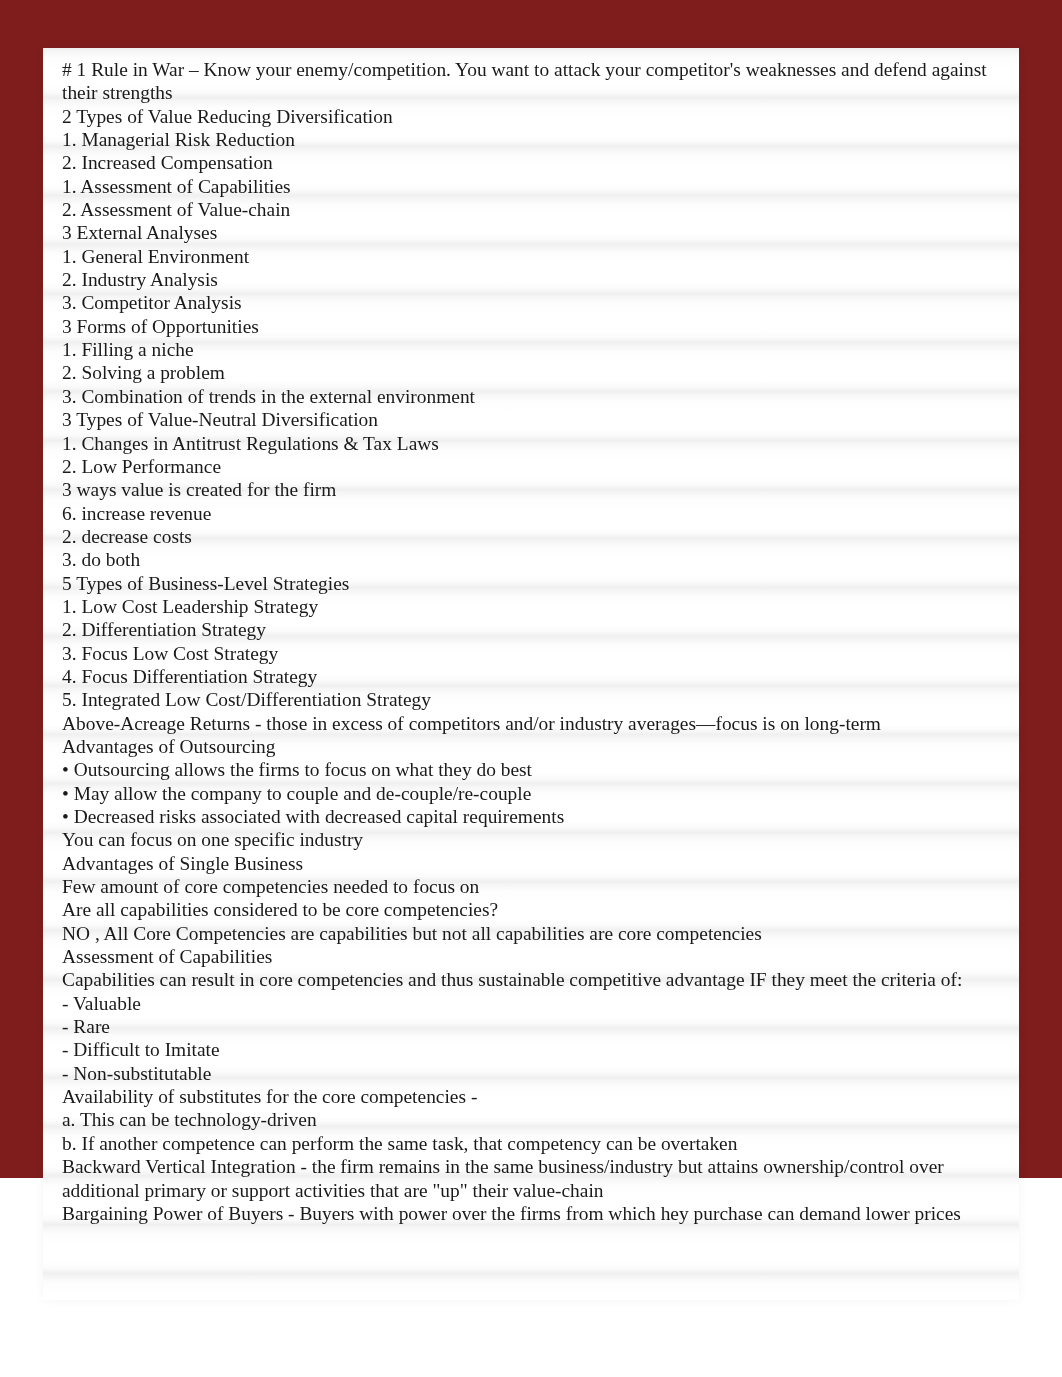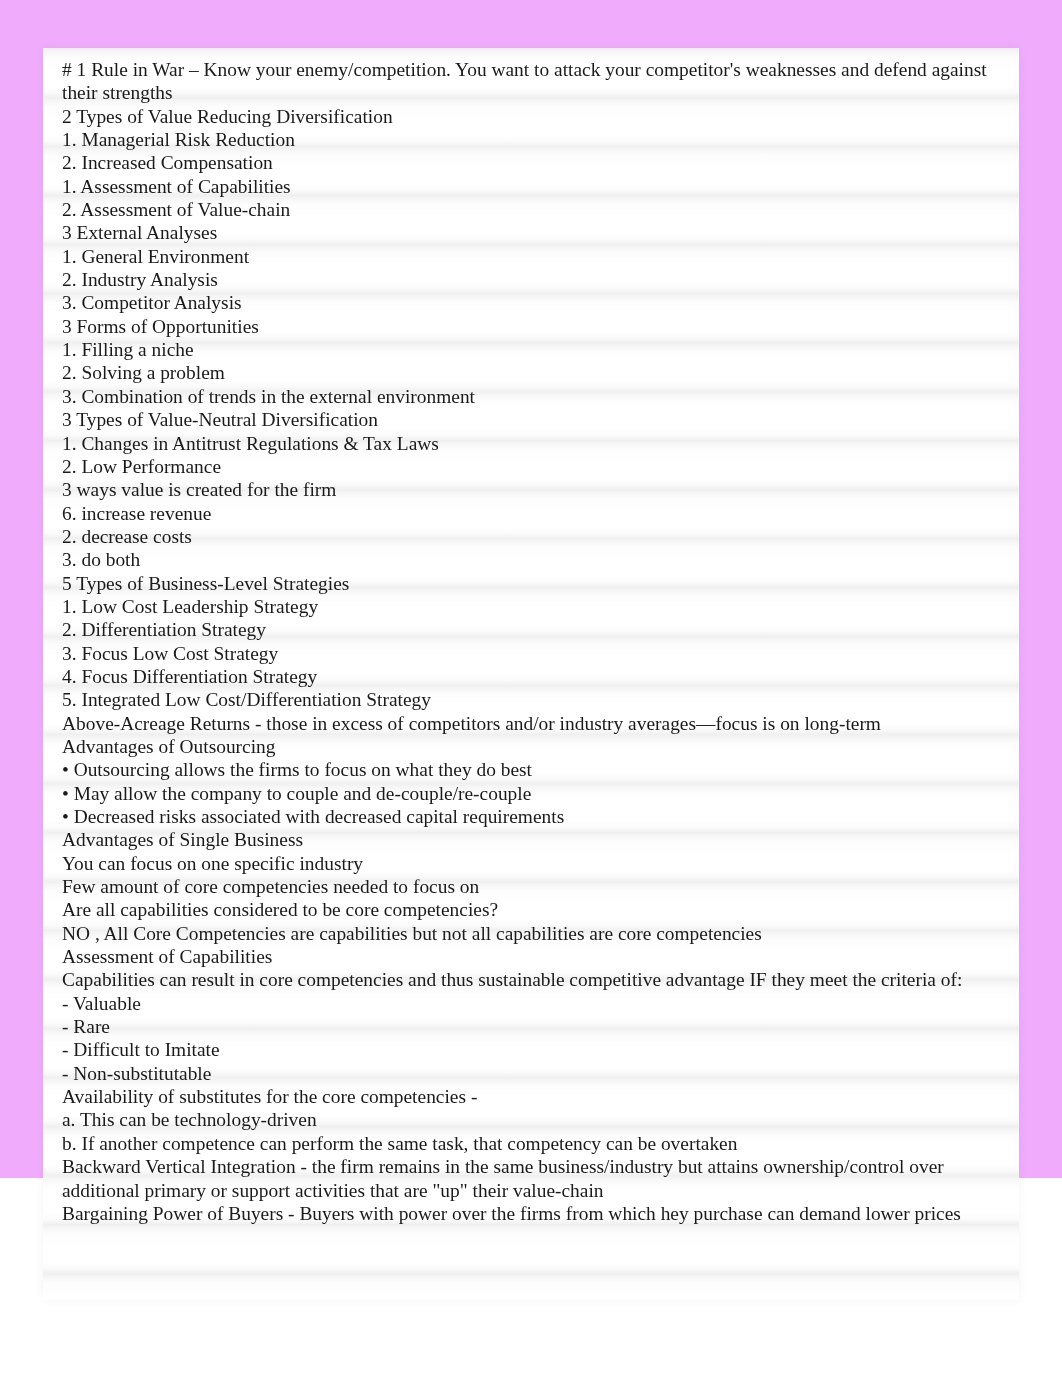--- a/index.html
+++ b/index.html
@@ -12,21 +12,21 @@
     background: #ffffff;
     font-family: "Liberation Serif", "DejaVu Serif", serif;
     overflow: hidden;
   }
 
   
   #page-canvas {
     position: relative;
     width: 1062px;
     height: 1178px;
-    background: #f0abfc;
+    background: #7f1d1d;
   }
 
   
   #doc-block {
     position: absolute;
     left: 43px;
     top: 48px;
     width: 976px;
     min-height: 1252px;
     background: #ffffff;
@@ -97,22 +97,22 @@
         <div class="line wrap">1. Low Cost Leadership Strategy</div>
         <div class="line wrap">2. Differentiation Strategy</div>
         <div class="line wrap">3. Focus Low Cost Strategy</div>
         <div class="line wrap">4. Focus Differentiation Strategy</div>
         <div class="line wrap">5. Integrated Low Cost/Differentiation Strategy</div>
         <div class="line wrap">Above-Acreage Returns - those in excess of competitors and/or industry averages—focus is on long-term</div>
         <div class="line wrap">Advantages of Outsourcing</div>
         <div class="line wrap">• Outsourcing allows the firms to focus on what they do best</div>
         <div class="line wrap">• May allow the company to couple and de-couple/re-couple</div>
         <div class="line wrap">• Decreased risks associated with decreased capital requirements</div>
+        <div class="line wrap">You can focus on one specific industry</div>
         <div class="line wrap">Advantages of Single Business</div>
-        <div class="line wrap">You can focus on one specific industry</div>
         <div class="line wrap">Few amount of core competencies needed to focus on</div>
         <div class="line wrap">Are all capabilities considered to be core competencies?</div>
         <div class="line wrap">NO , All Core Competencies are capabilities but not all capabilities are core competencies</div>
         <div class="line wrap">Assessment of Capabilities</div>
         <div class="line wrap">Capabilities can result in core competencies and thus sustainable competitive advantage IF they meet the criteria of:</div>
         <div class="line wrap">- Valuable</div>
         <div class="line wrap">- Rare</div>
         <div class="line wrap">- Difficult to Imitate</div>
         <div class="line wrap">- Non-substitutable</div>
         <div class="line wrap">Availability of substitutes for the core competencies -</div>

